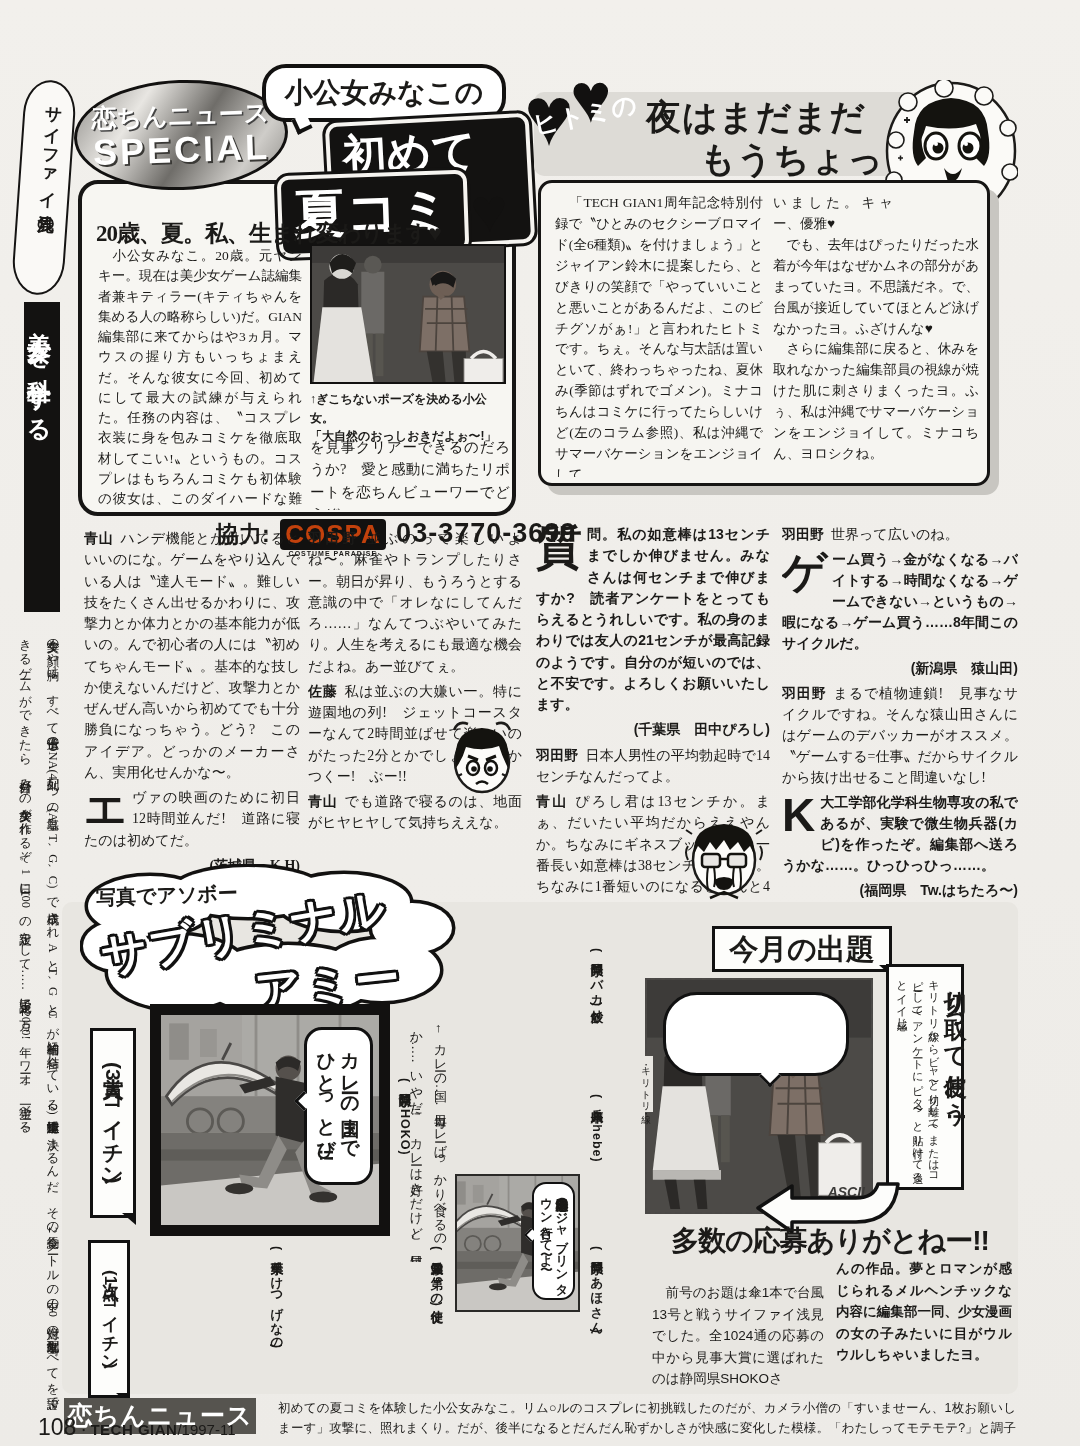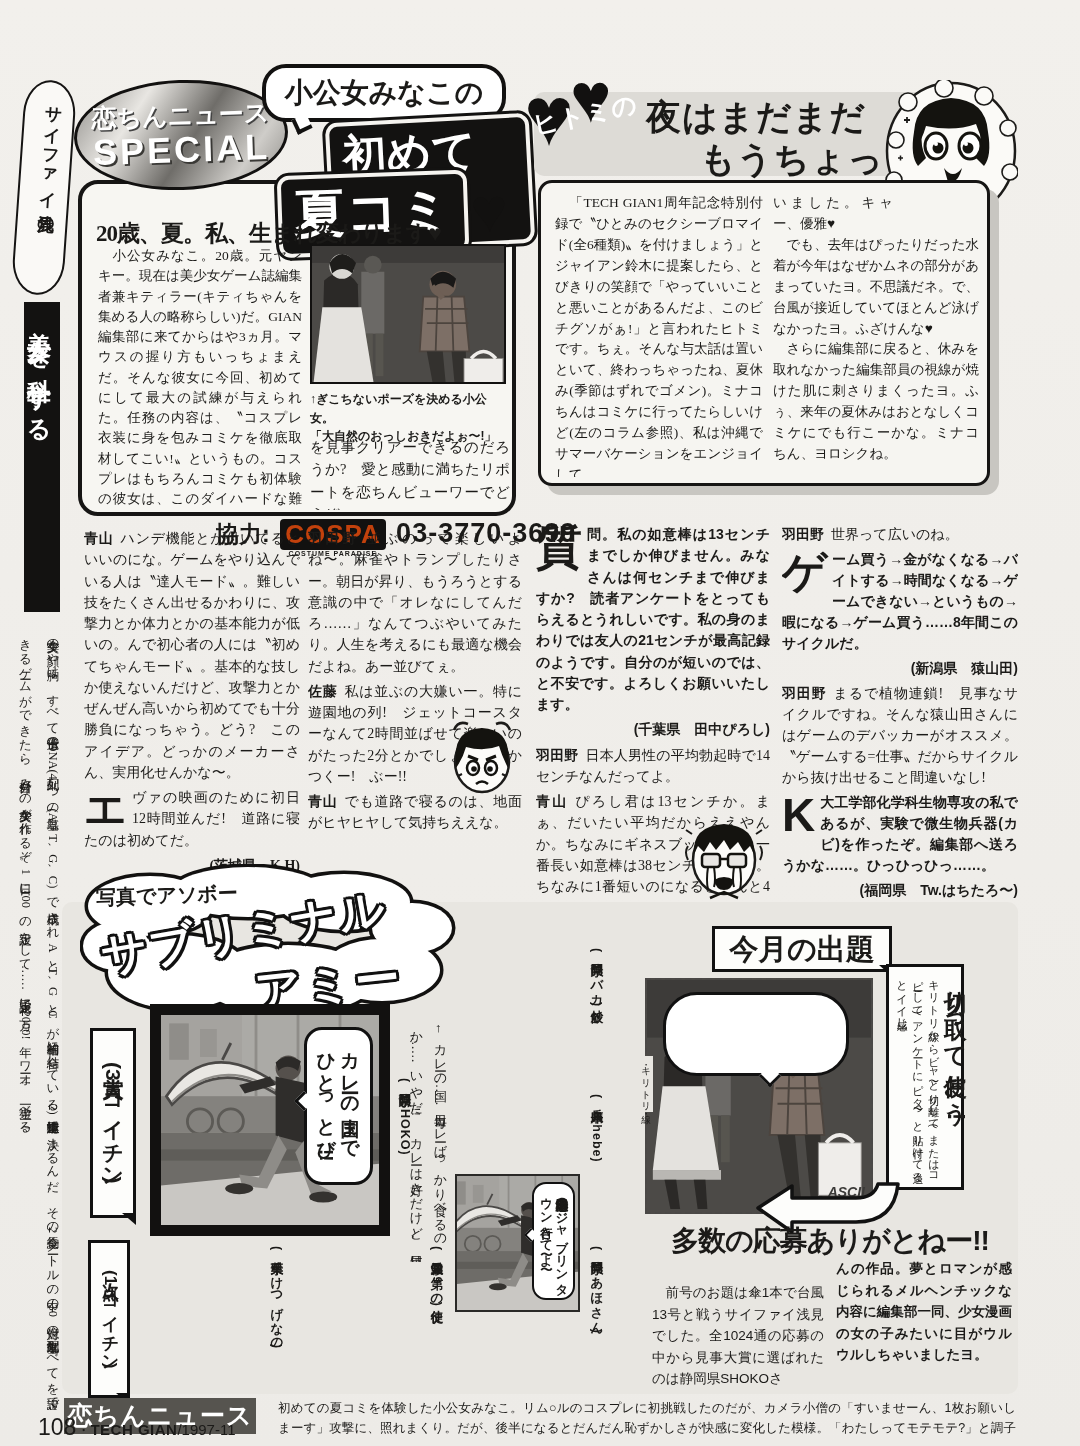--- a/index.html
+++ b/index.html
@@ -190,21 +190,21 @@
         <path d="M20,40 l6,0 M23,37 l0,6" stroke="#1c1b19" stroke-width="1.8"></path>
         <path d="M14,78 l5,0 M16.5,75.5 l0,5" stroke="#1c1b19" stroke-width="1.5"></path>
       </svg>
     </div>
 
     <div class="abs" style="left:10px; top:94px; width:452px; height:306px; border:3px solid #161514; border-radius:14px; background:#f6f5f1; box-shadow:9px 9px 0 #c8c6c1;">
       <div class="abs serif just ov" style="left:14px; top:10px; width:208px; height:284px; font-size:13.5px; line-height:1.55;">　「TECH GIAN1周年記念特別付録で〝ひとみのセクシーブロマイド(全6種類)〟を付けましょう」とジャイアン鈴木に提案したら、とびきりの笑顔で「やっていいことと悪いことがあるんだよ、このビチグソがぁ!」と言われたヒトミです。ちぇ。そんな与太話は置いといて、終わっちゃったね、夏休み(季節はずれでゴメン)。ミナコちんはコミケに行ってたらしいけど(左のコラム参照)、私は沖縄でサマーバケーションをエンジョイして</div>
       <div class="abs serif just ov" style="left:232px; top:10px; width:206px; height:284px; font-size:13.5px; line-height:1.55;">
         <p style="width:120px;">いました。キャー、優雅♥</p>
         <p>　でも、去年はぴったりだった水着が今年はなぜかムネの部分があまっていたヨ。不思議だネ。で、台風が接近していてほとんど泳げなかったヨ。ふざけんな♥</p>
-        <p>　さらに編集部に戻ると、休みを取れなかった編集部員の視線が焼けた肌に刺さりまくったヨ。ふぅ、来年の夏休みはおとなしくコミケにでも行こーかな。ミナコちん、ヨロシクね。</p>
+        <p>　さらに編集部に戻ると、休みを取れなかった編集部員の視線が焼けた肌に刺さりまくったヨ。ふぅ、私は沖縄でサマーバケーションをエンジョイして。ミナコちん、ヨロシクね。</p>
       </div>
     </div>
   </div>
 
   <div class="abs" style="left:84px; top:524px; width:934px; height:382px;">
     <div class="abs serif just qa-col ov" style="left:0; top:4px; width:216px; height:376px; font-size:14px; line-height:1.52;">
       <p><b class="speaker">青山</b><span>ハンデ機能とか付いてるといいのにな。ゲームをやり込んでいる人は〝達人モード〟。難しい技をたくさん出せるかわりに、攻撃力とか体力とかの基本能力が低いの。んで初心者の人には〝初めてちゃんモード〟。基本的な技しか使えないんだけど、攻撃力とかぜんぜん高いから初めてでも十分勝負になっちゃう。どう?　このアイデア。どっかのメーカーさん、実用化せんかな〜。</span></p>
       <p><span class="dropcap" style="font-size:42px;">エ</span><span>ヴァの映画のために初日12時間並んだ!　道路に寝たのは初めてだ。</span></p>
       <p class="credit-line serif">(茨城県　K.H)</p>
     </div>

